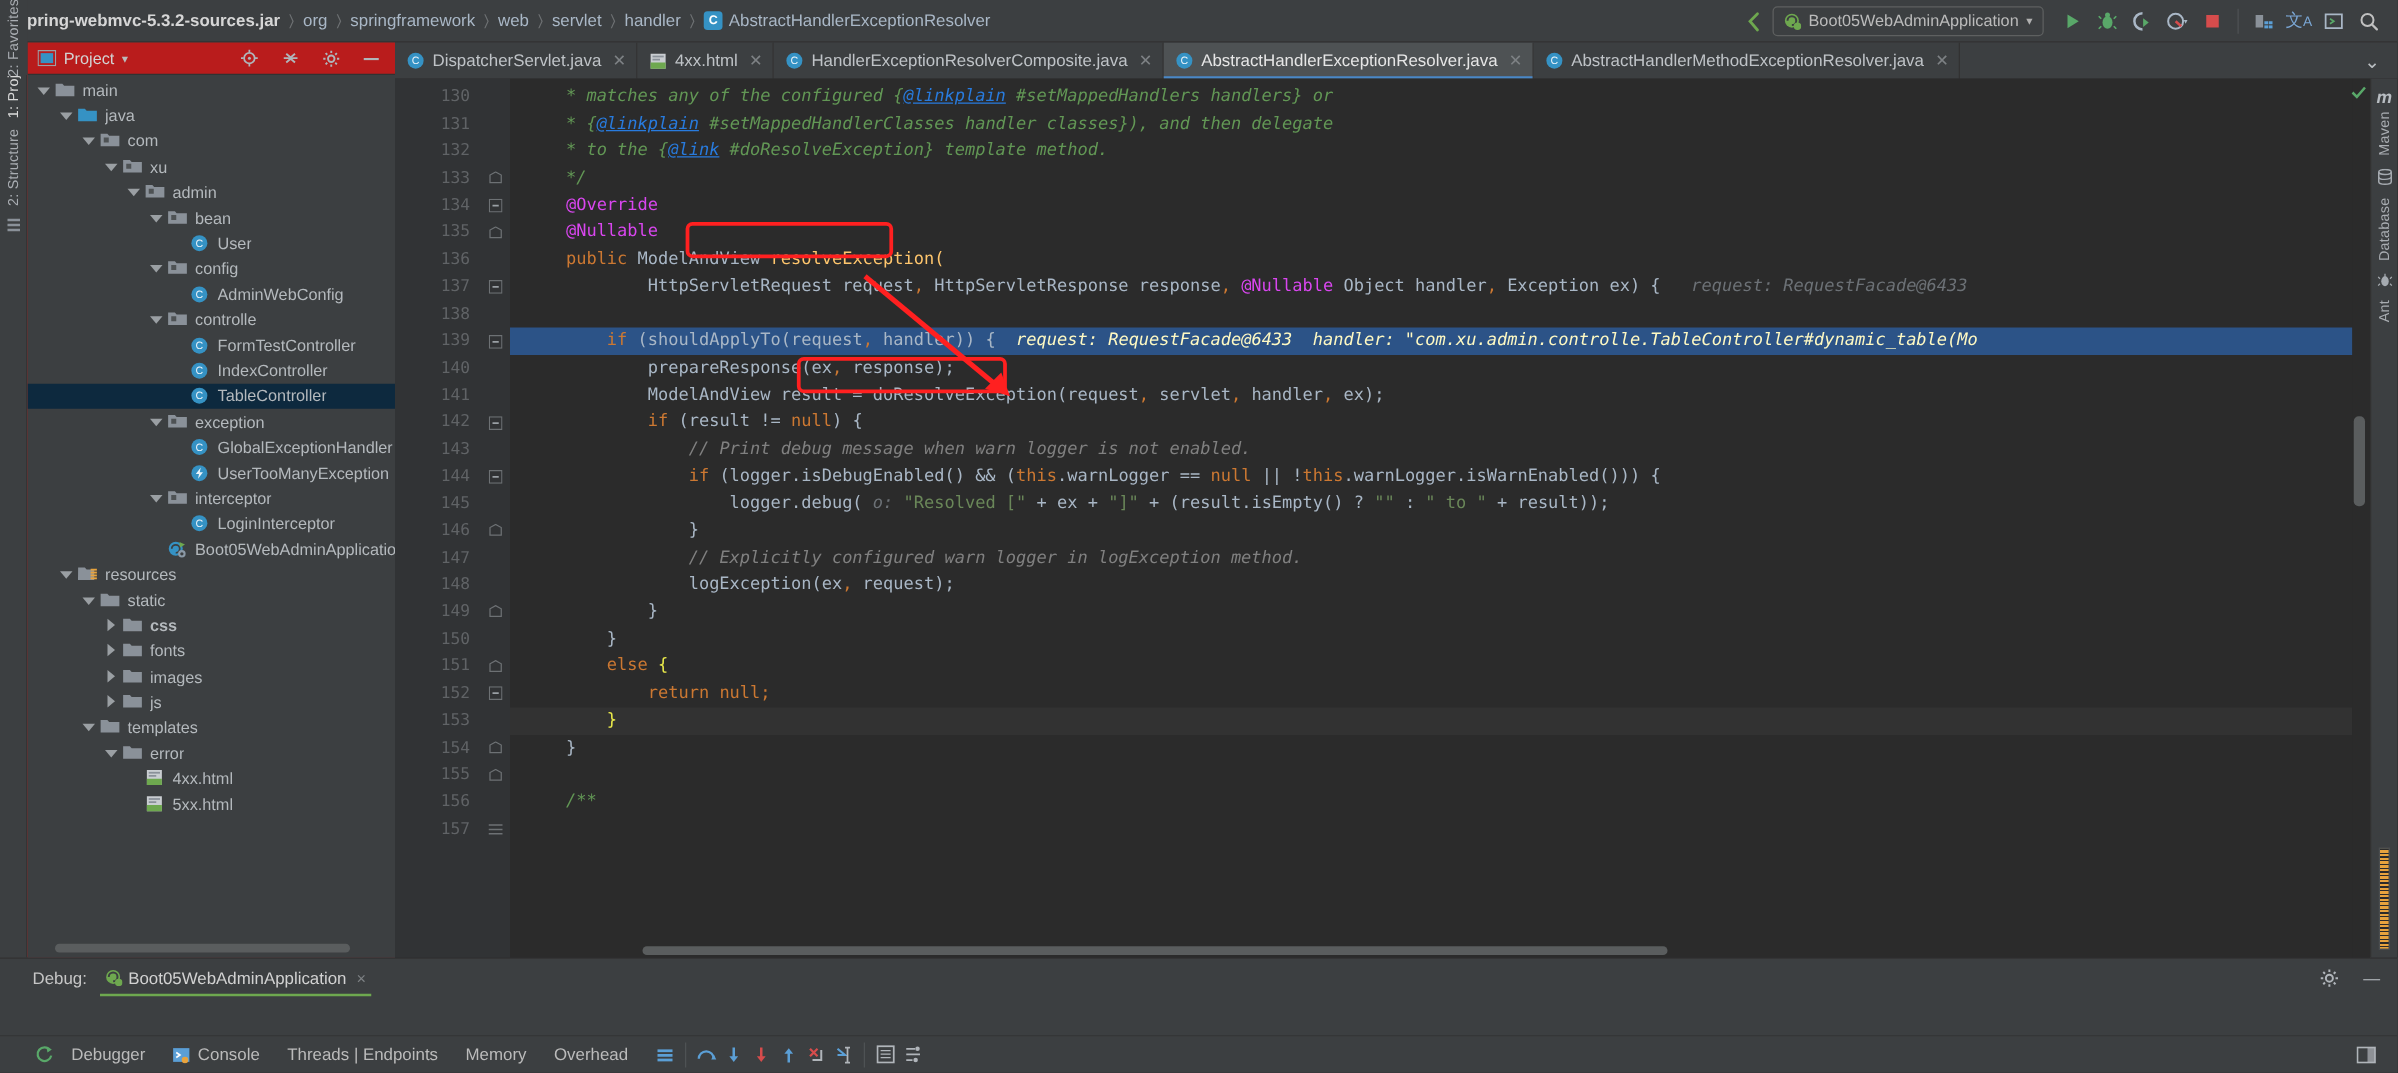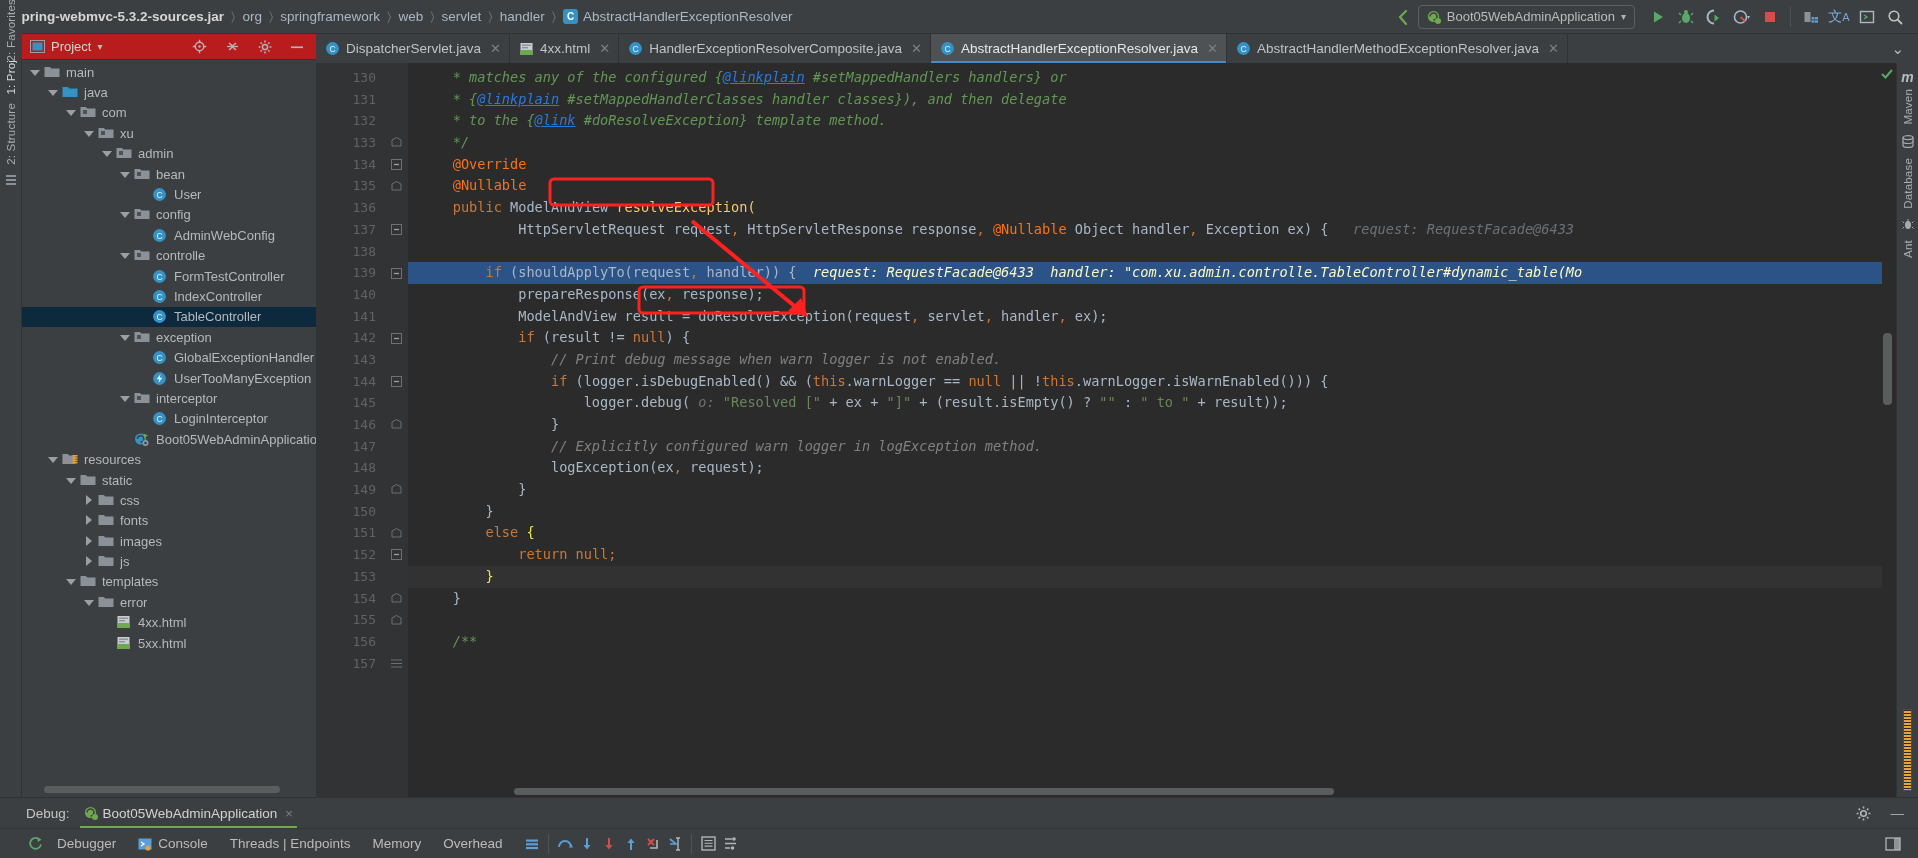--- a/index.html
+++ b/index.html
@@ -99,41 +99,41 @@
   }
   .fold { height: 21.7px; display:flex; align-items:center; justify-content:center; }
   .codearea {
     flex: 1; position: relative; overflow: hidden; background: #2b2b2b;
     font-family: "DejaVu Sans Mono", monospace; font-size: 13.6px; padding-top: 4px;
   }
   .cline { height: 21.7px; line-height: 21.7px; white-space: pre; padding-left: 12px; }
   .cline.hl { background: #2c5387; }
   .cline.cur { background: #323232; }
   .kw { color: #cc7832; }
-  .ann { color: #f97316; }
+  .ann { color: #d946ef; }
   .cmt { color: #629755; font-style: italic; }
   .cmt2 { color: #808080; font-style: italic; }
   .str { color: #6a8759; }
   .fn { color: #ffc66d; }
   .plain { color: #a9b7c6; }
   .hint { color: #6c7176; font-style: italic; }
   .hint-hl { color: #fef9c3; font-style: italic; }
   .lnk { color: #287bde; text-decoration: underline; font-style: italic; }
   .brace { color: #e8e84a; }
 
   
   .rightgut { width: 14px; flex: 0 0 14px; background: #2b2b2b; position: relative; }
   .rightstrip {
     width: 22px; flex: 0 0 22px; background: #3c3f41; border-left: 1px solid #323232;
     display: flex; flex-direction: column; align-items: center; padding-top: 4px;
   }
   .hscroll { position:absolute; left:106px; bottom:2px; height:7px; width:820px; background:#5a5d5e; border-radius:4px; }
 
   
-  .debugpanel { flex: 0 0 60px; background: #3c3f41; display: flex; flex-direction: column; border-top: 1px solid #323232; }
+  .debugpanel { flex: 0 0 60px; background: #3c3f41; display: flex; flex-direction: column; border-top: 1px solid #323232; gap: 31px; }
   .dbgtop { height: 30px; display: flex; align-items: center; padding-left: 26px; gap: 10px; font-size: 13.5px; position: relative; }
   .dbg-label { color: #c6c6c6; }
   .dbg-tab { display: flex; align-items: center; gap: 5px; color: #d2d2d2; position: relative; padding: 0 4px; height: 100%; }
   .dbg-tab::after { content:""; position:absolute; left:0; right:0; bottom:0; height:2px; background:#6ea84f; }
   .dbgtop .sp { flex: 1; }
   .dbgbar { height: 30px; display: flex; align-items: center; gap: 0px; padding-left: 24px; border-top: 1px solid #343637; }
   .dbgitem { font-size: 13.5px; color: #bbbbbb; padding: 0 11px; display: flex; align-items: center; gap: 6px; white-space: nowrap; }
   .dbgicn { display: flex; align-items: center; justify-content: center; width: 22px; height: 22px; }
   .bottomstrip-l { position:absolute; left:0; top:0; width:22px; height:100%; }
   svg { display: block; }
@@ -512,21 +512,21 @@
           </div>
           <div class="node" style="padding-left: 44px;">
             <span class="arrow down"></span>
             <span class="tree-ico">
               <svg width="16" height="13" viewBox="0 0 16 13">
                 <path d="M0.5 2 h5.4 l1.4 1.6 h8.2 v8.4 h-15 z" fill="#8a9199"></path>
               </svg>
             </span>
             <span class="lbl">static</span>
           </div>
-          <div class="node" style="padding-left: 62px;">
+          <div class="node" style="padding-left: 62px; font-weight: bold;">
             <span class="arrow right"></span>
             <span class="tree-ico">
               <svg width="16" height="13" viewBox="0 0 16 13">
                 <path d="M0.5 2 h5.4 l1.4 1.6 h8.2 v8.4 h-15 z" fill="#8a9199"></path>
               </svg>
             </span>
             <span class="lbl">css</span>
           </div>
           <div class="node" style="padding-left: 62px;">
             <span class="arrow right"></span>

